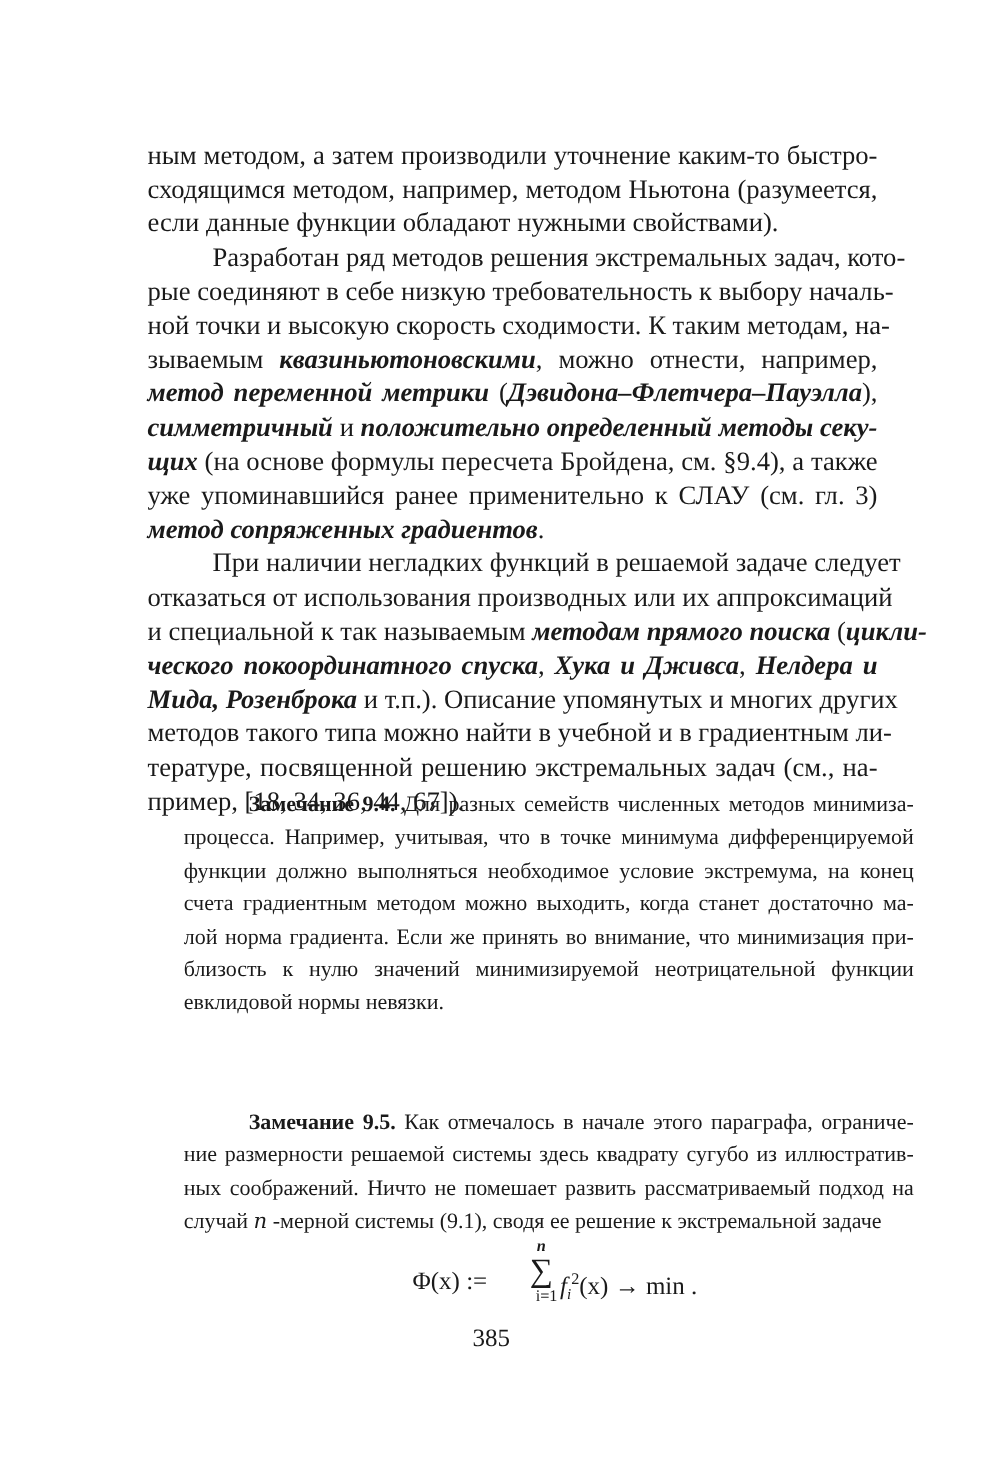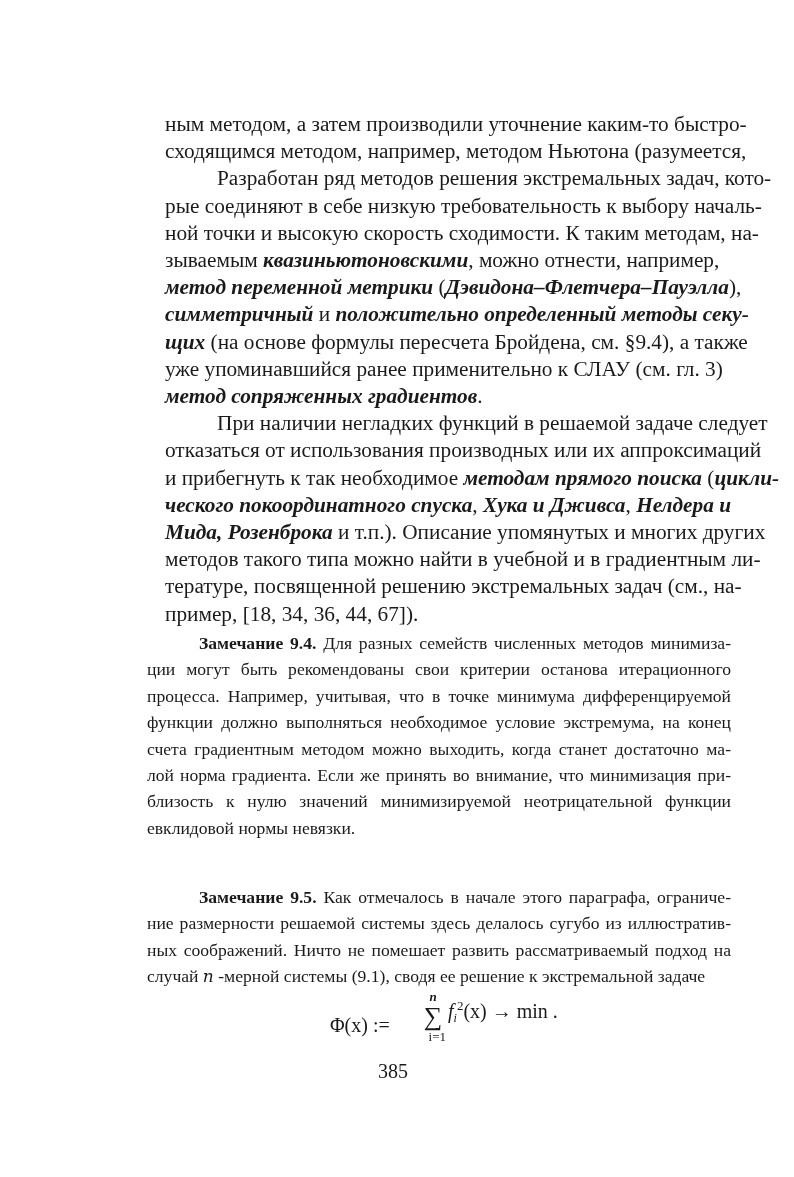--- a/index.html
+++ b/index.html
@@ -6,21 +6,21 @@
   body {
     width:794px; height:1177px; background:#ffffff; position:relative; overflow:hidden;
     font-family:"Liberation Serif", "DejaVu Serif", serif; color:#1a1a1a;
   }
   .page { position:absolute; left:0; top:0; width:794px; height:1177px; }
   .main {
     position:absolute; left:118px; top:111px; width:584px;
     font-size:21.3px; line-height:27.2px; text-align:justify;
   }
   .main p { margin:0; }
-  .main .line { display:block; text-align:justify; text-align-last:justify; white-space:nowrap;margin-left:47px; }
+  .main .line { display:block; text-align:justify; text-align-last:justify; white-space:nowrap; }
   .main .line.last { text-align-last:left; }
   .bi { font-weight:bold; font-style:italic; }
   .remark {
     position:absolute; left:118px; width:584px;
     font-size:17.6px; line-height:26.4px;margin-left:29px;
   }
   .remark .line { display:block; text-align:justify; text-align-last:justify; white-space:nowrap; }
   .remark .line.last { text-align-last:left; }
   .remark .first { padding-left:52px; }
   .remark b { font-weight:bold; }
@@ -28,74 +28,74 @@
   .r2 { top:884px; }
   .math-i { font-style:italic; font-family:"DejaVu Serif", serif; font-size:17px; }
   .formula {
     position:absolute; left:330px; top:990px; font-size:20px; height:60px; width:220px;
   }
   .formula .lhs { position:absolute; left:0; top:10px;margin-top:14px; }
   .formula .sum { position:absolute; left:90px; top:0; width:26px; text-align:center; }
   .formula .sum .up { display:block; font-size:13px; font-style:italic; line-height:14px; font-weight:bold;}
   .formula .sum .sig { display:block; font-size:26px; line-height:26px; }
   .formula .sum .dn { display:block; font-size:13px; line-height:14px;text-align:right; }
-  .formula .rhs { position:absolute; left:118px; top:8px; white-space:nowrap; }
+  .formula .rhs { position:absolute; left:118px; top:25px; white-space:nowrap; }
   .formula sup { font-size:13px; vertical-align:8px; }
   .formula sub { font-size:12px; font-style:italic; vertical-align:-4px; }
   .pagenum {
     position:absolute; left:378px; top:1060px; font-size:20px;
   }
 </style>
 </head>
 <body>
 
 <div class="page">
 
   <div class="main">
     <p>
       <span class="line">ным методом, а затем производили уточнение каким-то быстро-</span>
       <span class="line">сходящимся методом, например, методом Ньютона (разумеется,</span>
+      <span class="line last">если данные функции обладают нужными свойствами).</span>
     </p>
     <p>
       <span class="line" style="padding-left:52px">Разработан ряд методов решения экстремальных задач, кото-</span>
       <span class="line">рые соединяют в себе низкую требовательность к выбору началь-</span>
       <span class="line">ной точки и высокую скорость сходимости. К таким методам, на-</span>
       <span class="line"><span>зываемым </span><span class="bi">квазиньютоновскими</span><span>, можно отнести, например,</span></span>
       <span class="line"><span class="bi">метод переменной метрики</span><span> (</span><span class="bi">Дэвидона–Флетчера–Пауэлла</span><span>),</span></span>
       <span class="line"><span class="bi">симметричный</span><span> и </span><span class="bi">положительно определенный методы секу-</span></span>
       <span class="line"><span class="bi">щих</span><span> (на основе формулы пересчета Бройдена, см. §9.4), а также</span></span>
       <span class="line">уже упоминавшийся ранее применительно к СЛАУ (см. гл. 3)</span>
       <span class="line last"><span class="bi">метод сопряженных градиентов</span><span>.</span></span>
     </p>
     <p>
       <span class="line" style="padding-left:52px">При наличии негладких функций в решаемой задаче следует</span>
       <span class="line">отказаться от использования производных или их аппроксимаций</span>
-      <span class="line"><span>и прибегнуть к так необходимое </span><span class="bi">методам прямого поиска</span><span> (</span><span class="bi">цикли-</span></span>
+      <span class="line"><span>и специальной к так называемым </span><span class="bi">методам прямого поиска</span><span> (</span><span class="bi">цикли-</span></span>
       <span class="line"><span class="bi">ческого покоординатного спуска</span><span>, </span><span class="bi">Хука и Дживса</span><span>, </span><span class="bi">Нелдера и</span></span>
       <span class="line"><span class="bi">Мида, Розенброка</span><span> и т.п.). Описание упомянутых и многих других</span></span>
       <span class="line">методов такого типа можно найти в учебной и в градиентным ли-</span>
       <span class="line">тературе, посвященной решению экстремальных задач (см., на-</span>
       <span class="line last">пример, [18, 34, 36, 44, 67]).</span>
     </p>
   </div>
 
   <div class="remark r1">
     <span class="line first"><b>Замечание 9.4.</b><span> Для разных семейств численных методов минимиза-</span></span>
-    <span class="line">ции могут быть рекомендованы свои критерии останова итерационного</span>
     <span class="line">процесса. Например, учитывая, что в точке минимума дифференцируемой</span>
     <span class="line">функции должно выполняться необходимое условие экстремума, на конец</span>
     <span class="line">счета градиентным методом можно выходить, когда станет достаточно ма-</span>
     <span class="line">лой норма градиента. Если же принять во внимание, что минимизация при-</span>
     <span class="line">близость к нулю значений минимизируемой неотрицательной функции</span>
     <span class="line last">евклидовой нормы невязки.</span>
   </div>
 
   <div class="remark r2">
     <span class="line first"><b>Замечание 9.5.</b><span> Как отмечалось в начале этого параграфа, ограниче-</span></span>
-    <span class="line">ние размерности решаемой системы здесь делалось сугубо из иллюстратив-</span>
+    <span class="line">ние размерности решаемой системы здесь квадрату сугубо из иллюстратив-</span>
     <span class="line">ных соображений. Ничто не помешает развить рассматриваемый подход на</span>
     <span class="line last"><span>случай </span><span class="math-i">n</span><span> -мерной системы (9.1), сводя ее решение к экстремальной задаче</span></span>
   </div>
 
   <div class="formula">
     <span class="lhs">Φ(x) :=</span>
     <span class="sum">
       <span class="up">n</span>
       <span class="sig">∑</span>
       <span class="dn">i=1</span>

